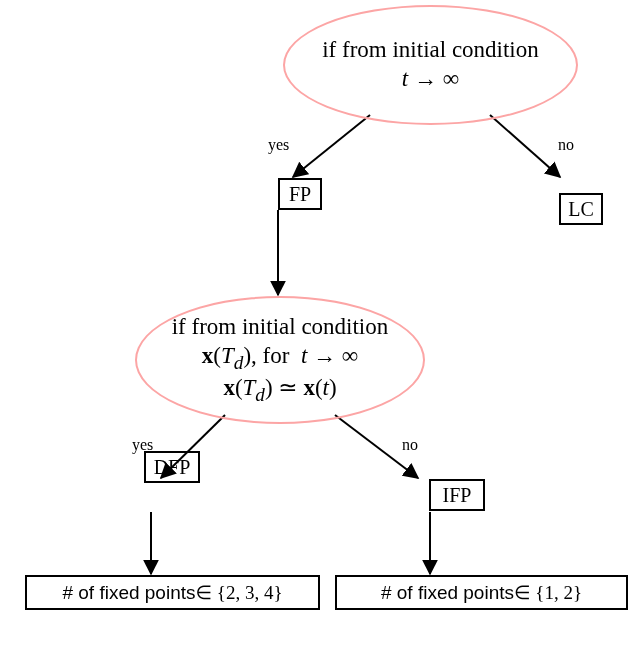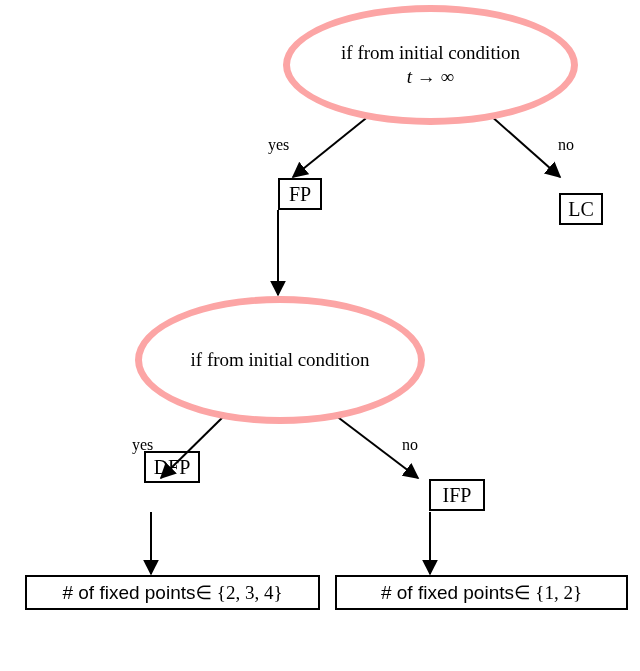--- a/index.html
+++ b/index.html
@@ -16,28 +16,28 @@
     width: 640px;
     height: 671px;
   }
   .node {
     position: absolute;
     text-align: center;
     box-sizing: border-box;
     line-height: 1.25;
   }
   .ellipse {
-    border: 7px solid #fca5a5;
+    border: 2px solid #fca5a5;
     border-radius: 50%;
     display: flex;
     flex-direction: column;
     justify-content: center;
     align-items: center;
     padding: 8px 26px;
-    font-size: 19px;
+    font-size: 23px;
   }
   .rect {
     border: 2px solid #000;
     display: flex;
     justify-content: center;
     align-items: center;
     font-size: 20px;
     padding: 2px 6px;
     margin-left: 21px;
   }
@@ -94,20 +94,26 @@
   <div class="label" style="left:558px; top:136px;">no</div>
 
   <div class="node rect" style="left:257px; top:178px; width:44px; height:32px;">FP</div>
 
   <div class="node rect" style="left:538px; top:193px; width:44px; height:32px;">LC</div>
 
   <div class="node ellipse" style="left:135px; top:296px; width:290px; height:128px;">
     <div>
       <span>if from initial condition</span>
     </div>
+    <div>
+      <span class="math-bold">x</span><span>(</span><span class="math-it">T</span><sub class="math-it">d</sub><span>),</span><span> for </span>&nbsp;<span class="math-it">t</span><span> → ∞</span>
+    </div>
+    <div>
+      <span class="math-bold">x</span><span>(</span><span class="math-it">T</span><sub class="math-it">d</sub><span>)</span><span> ≃ </span><span class="math-bold">x</span><span>(</span><span class="math-it">t</span><span>)</span>
+    </div>
   </div>
 
   <div class="label" style="left:132px; top:436px;">yes</div>
   <div class="label" style="left:402px; top:436px;">no</div>
 
   <div class="node rect" style="left:123px; top:451px; width:56px; height:32px;">DFP</div>
 
   <div class="node rect" style="left:408px; top:479px; width:56px; height:32px;">IFP</div>
 
   <div class="node rect" style="left:4px; top:575px; width:295px; height:35px; font-size:19px;">

